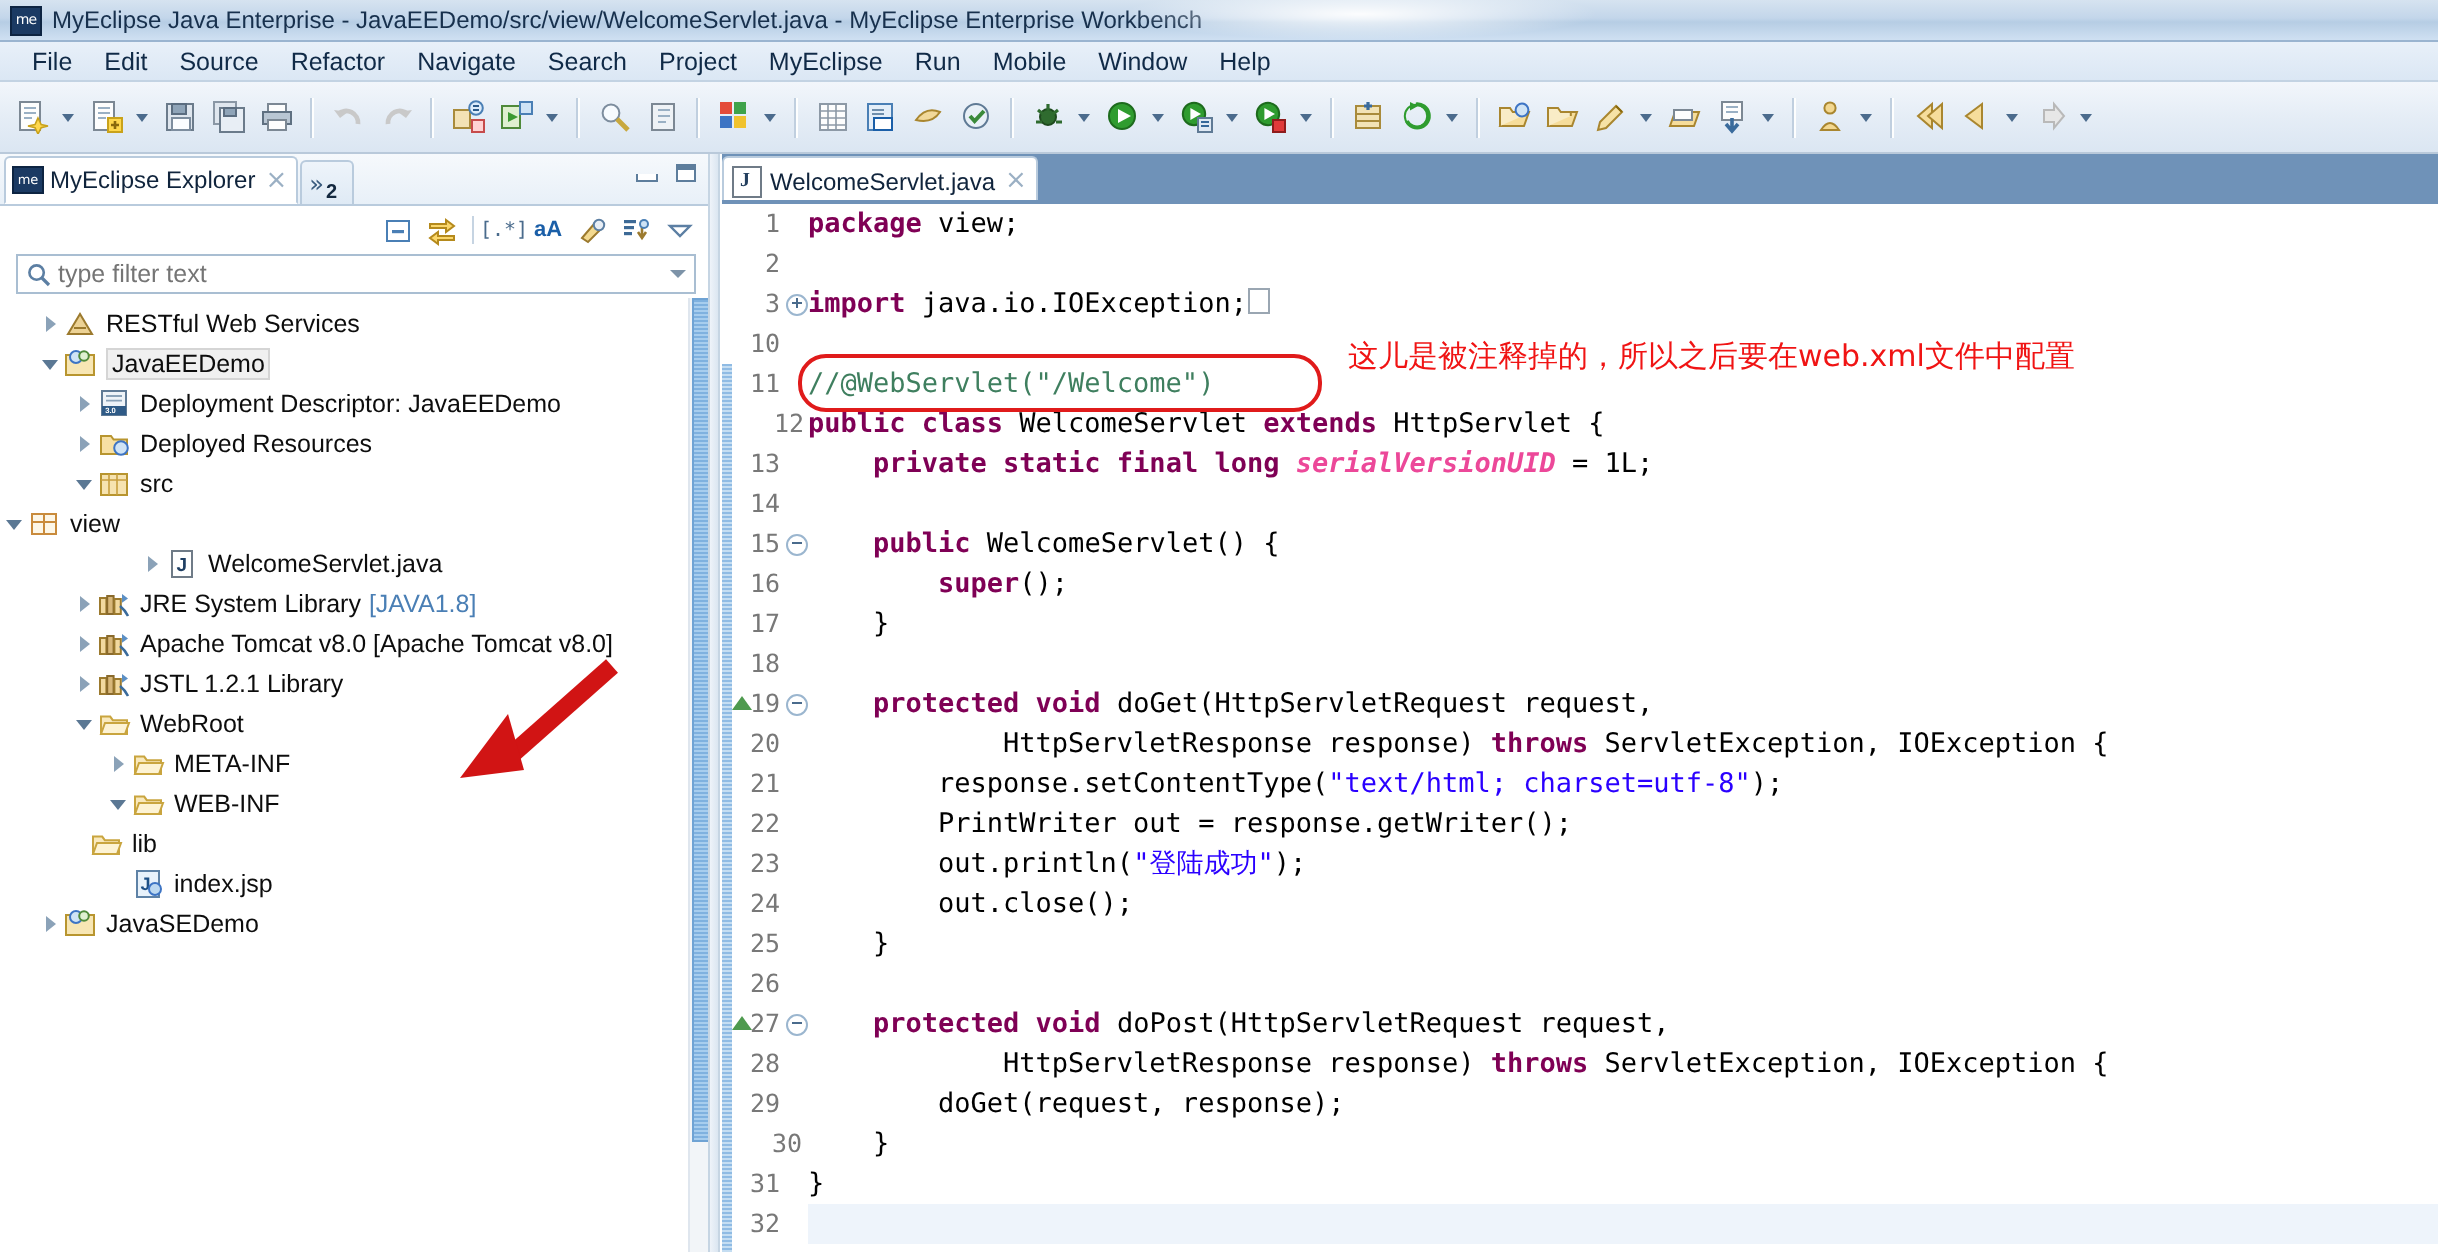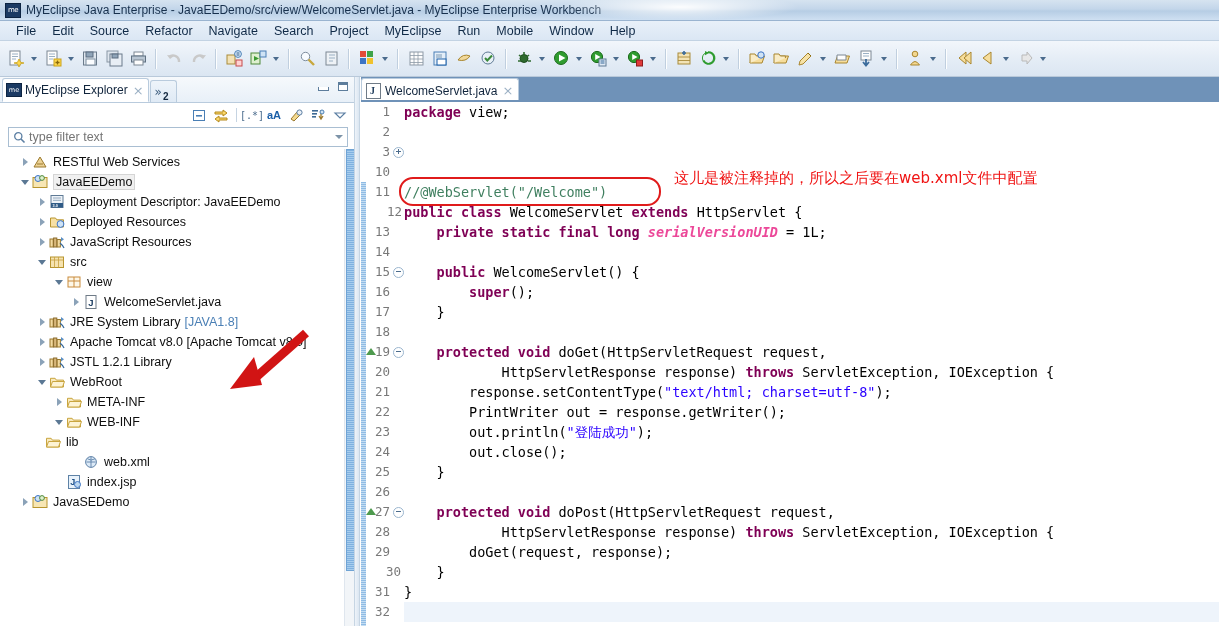--- a/index.html
+++ b/index.html
@@ -701,86 +701,75 @@
           </div>
           <div class="trow" style="padding-left: 35px;">
             <span class="twist collapsed"></span>
             <span class="ticon"><svg width="17" height="16" viewBox="0 0 17 16">
                 <path d="M1.5 13 V4 h5 l1.3 1.8 h6.7 V13 Z" fill="#f7e0a4" stroke="#b8952f" stroke-width="1"></path>
                 <circle cx="11.5" cy="10" r="3.4" fill="#cfe3f5" stroke="#3d74c4"></circle>
               </svg></span>
             <span class="tlabel">Deployed Resources</span>
           </div>
           <div class="trow" style="padding-left: 35px;">
+            <span class="twist expanded"></span>
+            <span class="ticon"><svg width="17" height="16" viewBox="0 0 17 16">
+                <rect x="1.5" y="3" width="13" height="10.5" fill="#f6e3b0" stroke="#b8952f"></rect>
+                <path d="M1.5 6 h13 M5.5 3 v10.5 M9.5 3 v10.5" fill="none" stroke="#c79f3f" stroke-width="0.8"></path>
+              </svg></span>
+            <span class="tlabel">src</span>
+          </div>
+          <div class="trow" style="">
+            <span class="twist expanded"></span>
+            <span class="ticon"><svg width="17" height="16" viewBox="0 0 17 16">
+                <rect x="2" y="3" width="12" height="10" fill="#fdf7e8" stroke="#c98b3c"></rect>
+                <path d="M2 7 h12 M8 3 v10" fill="none" stroke="#c98b3c" stroke-width="1"></path>
+              </svg></span>
+            <span class="tlabel">view</span>
+          </div>
+          <div class="trow" style="padding-left: 69px;">
+            <span class="twist collapsed"></span>
+            <span class="ticon"><svg width="17" height="16" viewBox="0 0 17 16">
+                <rect x="3" y="1.5" width="10" height="13" fill="#ffffff" stroke="#6f7b87"></rect>
+                <text x="5.3" y="11.5" font-size="9.5" fill="#1f3f63" font-family="Liberation Sans, sans-serif" font-weight="bold">J</text>
+              </svg></span>
+            <span class="tlabel">WelcomeServlet.java</span>
+          </div>
+          <div class="trow" style="padding-left: 35px;">
             <span class="twist collapsed"></span>
             <span class="ticon"><svg width="17" height="16" viewBox="0 0 17 16">
                 <rect x="1" y="5" width="3.2" height="8" fill="#f2d9a0" stroke="#9c7a2e"></rect>
                 <rect x="4.6" y="4" width="3.2" height="9" fill="#d8b77a" stroke="#8a6a2c"></rect>
                 <rect x="8.2" y="5.5" width="3.2" height="7.5" fill="#f2d9a0" stroke="#9c7a2e"></rect>
                 <path d="M12 3 l3 2.2 l-3 2.2 Z" fill="#5b8fc4"></path>
                 <path d="M11 9 q2.5 2 4 5" fill="none" stroke="#3a6b9c" stroke-width="1.3"></path>
               </svg></span>
-            <span class="tlabel">JavaScript Resources</span>
-          </div>
-          <div class="trow" style="padding-left: 35px;">
-            <span class="twist expanded"></span>
-            <span class="ticon"><svg width="17" height="16" viewBox="0 0 17 16">
-                <rect x="1.5" y="3" width="13" height="10.5" fill="#f6e3b0" stroke="#b8952f"></rect>
-                <path d="M1.5 6 h13 M5.5 3 v10.5 M9.5 3 v10.5" fill="none" stroke="#c79f3f" stroke-width="0.8"></path>
-              </svg></span>
-            <span class="tlabel">src</span>
-          </div>
-          <div class="trow" style="padding-left: 52px;">
-            <span class="twist expanded"></span>
-            <span class="ticon"><svg width="17" height="16" viewBox="0 0 17 16">
-                <rect x="2" y="3" width="12" height="10" fill="#fdf7e8" stroke="#c98b3c"></rect>
-                <path d="M2 7 h12 M8 3 v10" fill="none" stroke="#c98b3c" stroke-width="1"></path>
-              </svg></span>
-            <span class="tlabel">view</span>
-          </div>
-          <div class="trow" style="padding-left: 69px;">
-            <span class="twist collapsed"></span>
-            <span class="ticon"><svg width="17" height="16" viewBox="0 0 17 16">
-                <rect x="3" y="1.5" width="10" height="13" fill="#ffffff" stroke="#6f7b87"></rect>
-                <text x="5.3" y="11.5" font-size="9.5" fill="#1f3f63" font-family="Liberation Sans, sans-serif" font-weight="bold">J</text>
-              </svg></span>
-            <span class="tlabel">WelcomeServlet.java</span>
+            <span class="tlabel">JRE System Library</span>
+            <span class="tdim" style="margin-left: 4px;"> [JAVA1.8]</span>
           </div>
           <div class="trow" style="padding-left: 35px;">
             <span class="twist collapsed"></span>
             <span class="ticon"><svg width="17" height="16" viewBox="0 0 17 16">
                 <rect x="1" y="5" width="3.2" height="8" fill="#f2d9a0" stroke="#9c7a2e"></rect>
                 <rect x="4.6" y="4" width="3.2" height="9" fill="#d8b77a" stroke="#8a6a2c"></rect>
                 <rect x="8.2" y="5.5" width="3.2" height="7.5" fill="#f2d9a0" stroke="#9c7a2e"></rect>
                 <path d="M12 3 l3 2.2 l-3 2.2 Z" fill="#5b8fc4"></path>
                 <path d="M11 9 q2.5 2 4 5" fill="none" stroke="#3a6b9c" stroke-width="1.3"></path>
               </svg></span>
-            <span class="tlabel">JRE System Library</span>
-            <span class="tdim" style="margin-left: 4px;"> [JAVA1.8]</span>
+            <span class="tlabel">Apache Tomcat v8.0 [Apache Tomcat v8.0]</span>
           </div>
           <div class="trow" style="padding-left: 35px;">
             <span class="twist collapsed"></span>
             <span class="ticon"><svg width="17" height="16" viewBox="0 0 17 16">
                 <rect x="1" y="5" width="3.2" height="8" fill="#f2d9a0" stroke="#9c7a2e"></rect>
                 <rect x="4.6" y="4" width="3.2" height="9" fill="#d8b77a" stroke="#8a6a2c"></rect>
                 <rect x="8.2" y="5.5" width="3.2" height="7.5" fill="#f2d9a0" stroke="#9c7a2e"></rect>
                 <path d="M12 3 l3 2.2 l-3 2.2 Z" fill="#5b8fc4"></path>
                 <path d="M11 9 q2.5 2 4 5" fill="none" stroke="#3a6b9c" stroke-width="1.3"></path>
               </svg></span>
-            <span class="tlabel">Apache Tomcat v8.0 [Apache Tomcat v8.0]</span>
-          </div>
-          <div class="trow" style="padding-left: 35px;">
-            <span class="twist collapsed"></span>
-            <span class="ticon"><svg width="17" height="16" viewBox="0 0 17 16">
-                <rect x="1" y="5" width="3.2" height="8" fill="#f2d9a0" stroke="#9c7a2e"></rect>
-                <rect x="4.6" y="4" width="3.2" height="9" fill="#d8b77a" stroke="#8a6a2c"></rect>
-                <rect x="8.2" y="5.5" width="3.2" height="7.5" fill="#f2d9a0" stroke="#9c7a2e"></rect>
-                <path d="M12 3 l3 2.2 l-3 2.2 Z" fill="#5b8fc4"></path>
-                <path d="M11 9 q2.5 2 4 5" fill="none" stroke="#3a6b9c" stroke-width="1.3"></path>
-              </svg></span>
             <span class="tlabel">JSTL 1.2.1 Library</span>
           </div>
           <div class="trow" style="padding-left: 35px;">
             <span class="twist expanded"></span>
             <span class="ticon"><svg width="17" height="16" viewBox="0 0 17 16">
                 <path d="M1.5 13 V4.3 h4.6 l1.3 1.8 h7.1 V13 Z" fill="#f9e9bd" stroke="#c9a53f" stroke-width="1"></path>
                 <path d="M1.5 13 l2 -5.5 h12 L13.5 13 Z" fill="#fdf3d4" stroke="#c9a53f" stroke-width="1"></path>
               </svg></span>
             <span class="tlabel">WebRoot</span>
           </div>
@@ -800,29 +789,20 @@
               </svg></span>
             <span class="tlabel">WEB-INF</span>
           </div>
           <div class="trow" style="padding-left: 31px;">
             <span class="twist "></span>
             <span class="ticon"><svg width="17" height="16" viewBox="0 0 17 16">
                 <path d="M1.5 13 V4.3 h4.6 l1.3 1.8 h7.1 V13 Z" fill="#f9e9bd" stroke="#c9a53f" stroke-width="1"></path>
                 <path d="M1.5 13 l2 -5.5 h12 L13.5 13 Z" fill="#fdf3d4" stroke="#c9a53f" stroke-width="1"></path>
               </svg></span>
             <span class="tlabel">lib</span>
-          </div>
-          <div class="trow" style="padding-left: 69px;">
-            <span class="twist "></span>
-            <span class="ticon"><svg width="17" height="16" viewBox="0 0 17 16">
-                <circle cx="8" cy="8" r="5.4" fill="#dceaf7" stroke="#5f82a8"></circle>
-                <path d="M3.5 8 h9 M8 2.8 v10.4" fill="none" stroke="#5f82a8" stroke-width="0.9"></path>
-                <path d="M4.5 4.8 q3.5 2.5 7.5 0" fill="none" stroke="#5f82a8" stroke-width="0.9"></path>
-              </svg></span>
-            <span class="tlabel">web.xml</span>
           </div>
           <div class="trow" style="padding-left: 52px;">
             <span class="twist "></span>
             <span class="ticon"><svg width="17" height="16" viewBox="0 0 17 16">
                 <rect x="2.5" y="1.5" width="11" height="13" fill="#e8f2fb" stroke="#5e82a6"></rect>
                 <text x="4.2" y="11" font-size="9" fill="#1d4f85" font-family="Liberation Sans, sans-serif" font-weight="bold">J</text>
                 <circle cx="11.5" cy="10.5" r="3" fill="#bcd8f0" stroke="#3d74c4"></circle>
               </svg></span>
             <span class="tlabel">index.jsp</span>
           </div>
@@ -955,20 +935,21 @@
             <div style="position: absolute; top: 480px; left: 0px; width: 38px; height: 20px;">
               <div class="lnum" style="left: 0px;">31</div>
             </div>
             <div style="position: absolute; top: 500px; left: 0px; width: 38px; height: 20px;">
               <div class="lnum" style="left: 0px;">32</div>
             </div>
           </div>
         <div class="lines" id="codelines">
             <div class="lrow" style="position: absolute; top: 0px; left: 0px;"><span class="kw">package </span><span class="plain">view;</span></div>
             <div class="lrow" style="position: absolute; top: 20px; left: 0px;"></div>
+            <div class="lrow" style="position: absolute; top: 40px; left: 0px;"><span class="kw">import </span><span class="plain">java.io.IOException;</span><span class="fold-marker"></span></div>
             <div class="lrow" style="position: absolute; top: 60px; left: 0px;"></div>
             <div class="lrow" style="position: absolute; top: 80px; left: 0px;"><span class="cmt">//@WebServlet("/Welcome")</span></div>
             <div class="lrow" style="position: absolute; top: 100px; left: 0px;"><span class="kw">public class </span><span class="plain">WelcomeServlet </span><span class="kw">extends </span><span class="plain">HttpServlet {</span></div>
             <div class="lrow" style="position: absolute; top: 120px; left: 0px;"><span class="plain">    </span><span class="kw">private static final long </span><span class="fld">serialVersionUID</span><span class="plain"> = 1L;</span></div>
             <div class="lrow" style="position: absolute; top: 140px; left: 0px;"></div>
             <div class="lrow" style="position: absolute; top: 160px; left: 0px;"><span class="plain">    </span><span class="kw">public </span><span class="plain">WelcomeServlet() {</span></div>
             <div class="lrow" style="position: absolute; top: 180px; left: 0px;"><span class="plain">        </span><span class="kw">super</span><span class="plain">();</span></div>
             <div class="lrow" style="position: absolute; top: 200px; left: 0px;"><span class="plain">    }</span></div>
             <div class="lrow" style="position: absolute; top: 220px; left: 0px;"></div>
             <div class="lrow" style="position: absolute; top: 240px; left: 0px;"><span class="plain">    </span><span class="kw">protected void </span><span class="plain">doGet(HttpServletRequest request,</span></div>

